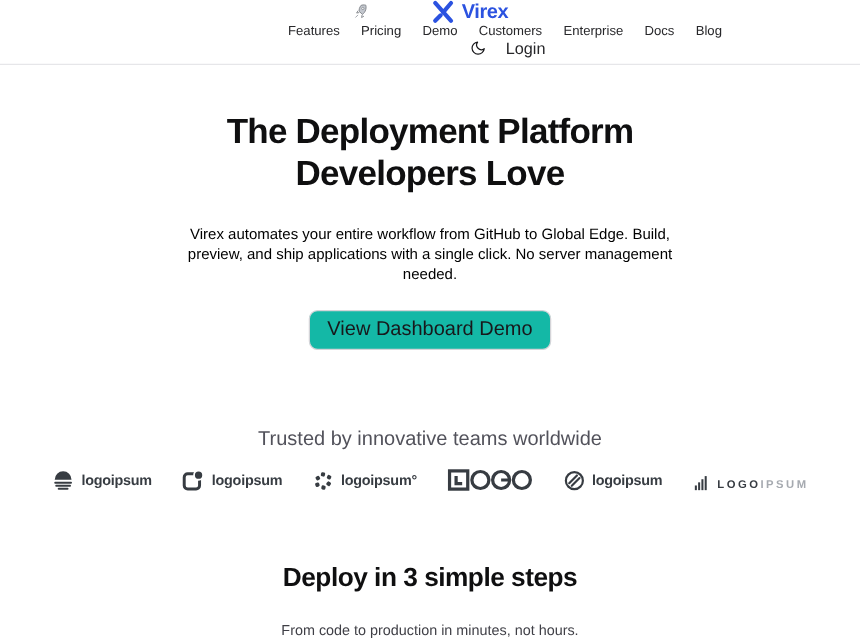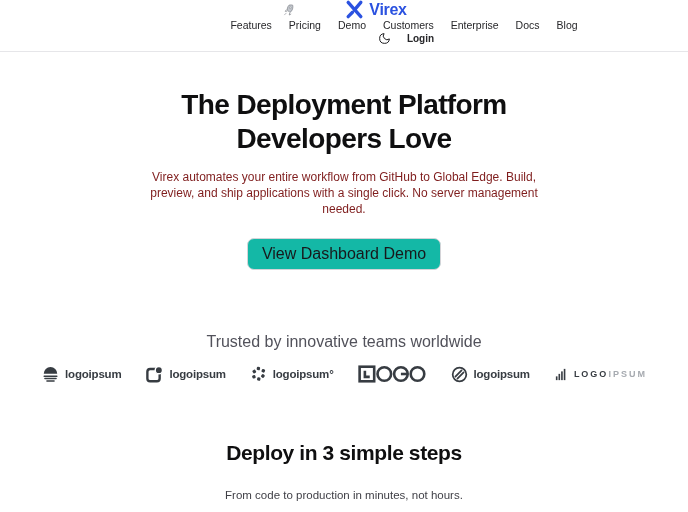--- a/index.html
+++ b/index.html
@@ -60,43 +60,43 @@
     align-items: center;
     margin-left: 60px;
     gap: 15px;
   }
   .theme-toggle {
     width: 14px; height: 14px;
     display: inline-flex; align-items: center; justify-content: center;
     cursor: pointer;
   }
   .login-link {
-    font-size: 10px;
+    font-size: 13px;
     color: #27272a;
     text-decoration: none;
-    font-weight: 700;
+    font-weight: 400;
   }
 
   
   .hero { text-align: center; }
   .hero-title {
     margin-top: 36px;
     font-size: 28px;
     line-height: 34px;
     font-weight: bold;
     letter-spacing: -0.6px;
     color: #0f0f10;
   }
   .hero-title span { display: block; }
   .hero-subtitle {
-    margin: 13px auto 0;
+    margin: 23px auto 0;
     max-width: 392px;
     font-size: 12px;
     line-height: 16px;
-    color: #7f1d1d;
+    color: #000000;
   }
   .cta-row { margin-top: 21px; }
   .cta-button {
     display: inline-block;
     background: #14b8a6;
     border: 1px solid #d4d4d8;
     border-radius: 7px;
     padding: 6px 14px;
     font-size: 16px;
     font-weight: 500;
@@ -108,21 +108,21 @@
   
   .social-proof { text-align: center; margin-top: 63px; }
   .social-caption {
     font-size: 16px;
     color: #52525b;
   }
   .logo-row {
     margin-top: 13px;
     display: flex;
     justify-content: center;
-    align-items: center;
+    align-items: flex-end;
     gap: 24px;
   }
   .logo-item {
     display: flex;
     align-items: center;
     gap: 5px;
   }
   .logo-label {
     font-size: 11.5px;
     font-weight: bold;

